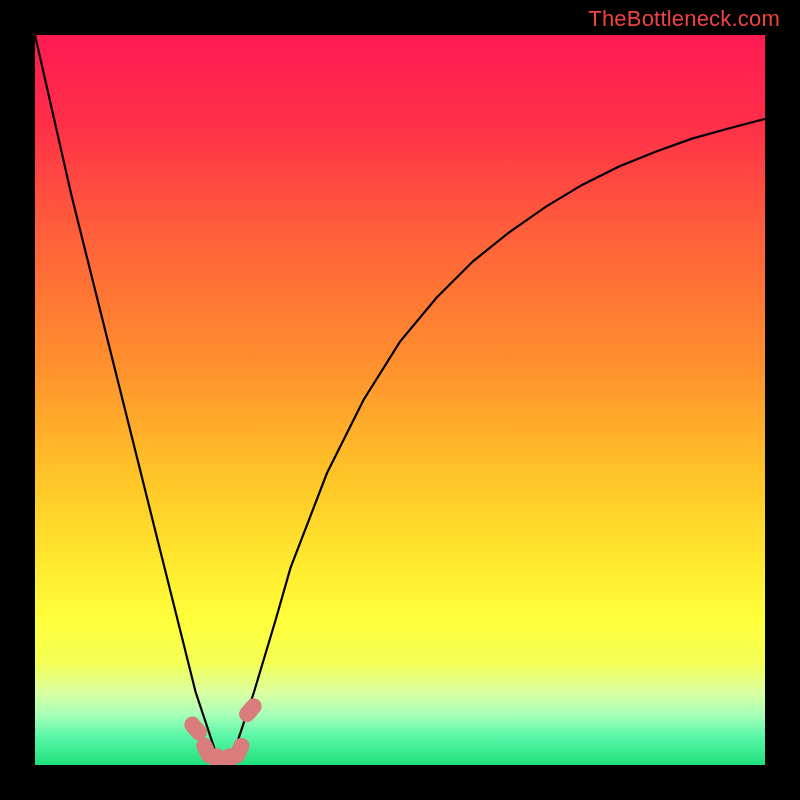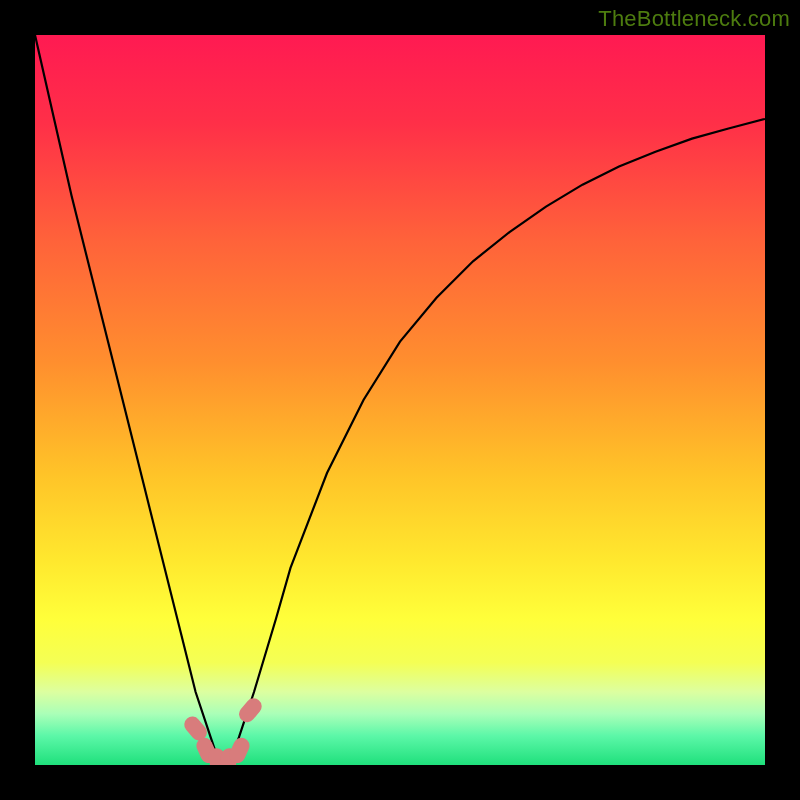--- a/index.html
+++ b/index.html
@@ -13,22 +13,22 @@
   }
   .frame {
     position: relative;
     width: 800px;
     height: 800px;
     background: #000;
   }
   .watermark {
     position: absolute;
     top: 6px;
-    right: 10px;
-    color: #4d7c0f;
+    right: 20px;
+    color: #ef4444;
     font-size: 22px;
     font-weight: 500;
     letter-spacing: 0.2px;
     z-index: 10;
   }
   svg.plot {
     position: absolute;
     left: 35px;
     top: 35px;
     width: 730px;

